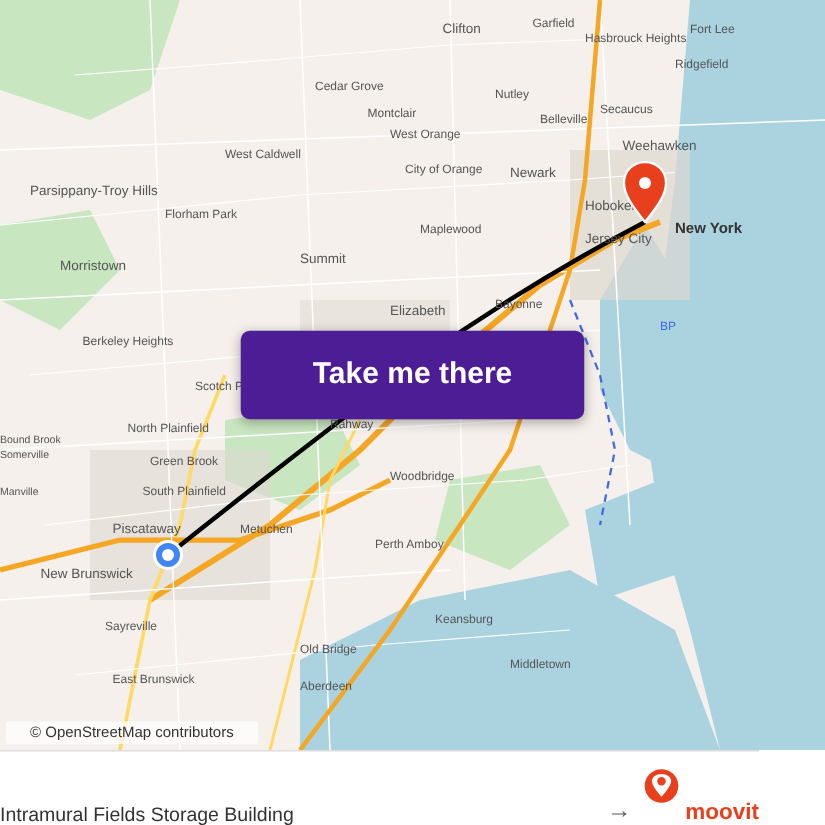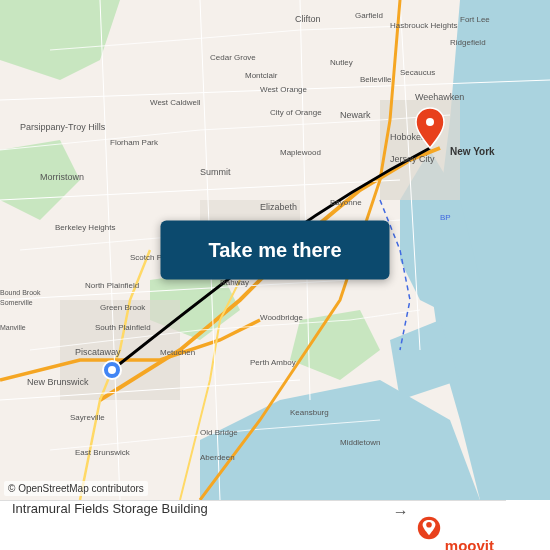--- a/index.html
+++ b/index.html
@@ -22,52 +22,52 @@
     #map-svg {
       width: 100%;
       height: 100%;
     }
 
     #take-me-there-btn {
       position: absolute;
       left: 50%;
       top: 50%;
       transform: translate(-50%, -50%);
-      background-color: #0c4a6e;
+      background-color: #4c1d95;
       color: white;
       border: none;
       border-radius: 6px;
       padding: 18px 48px;
       font-size: 20px;
       font-weight: bold;
       cursor: pointer;
       white-space: nowrap;
       z-index: 10;
       box-shadow: 0 2px 8px rgba(0,0,0,0.3);
     }
 
     #attribution {
       position: absolute;
       bottom: 4px;
       left: 4px;
       font-size: 10px;
       color: #333;
       background: rgba(255,255,255,0.7);
-      padding: 2px 4px;
+      padding: 2px 16px;
       border-radius: 2px;
       z-index: 5;
     }
 
     #footer-bar {
       width: 506px;
       height: 50px;
       background: white;
       display: flex;
-      align-items: flex-start;
-      padding: 0 12px;
+      align-items: flex-end;
+      padding: 0 0;
       border-top: 1px solid #ddd;
       gap: 8px;
     }
 
     #origin-text {
       font-size: 13px;
       color: #333;
       flex: 1;
     }
 

